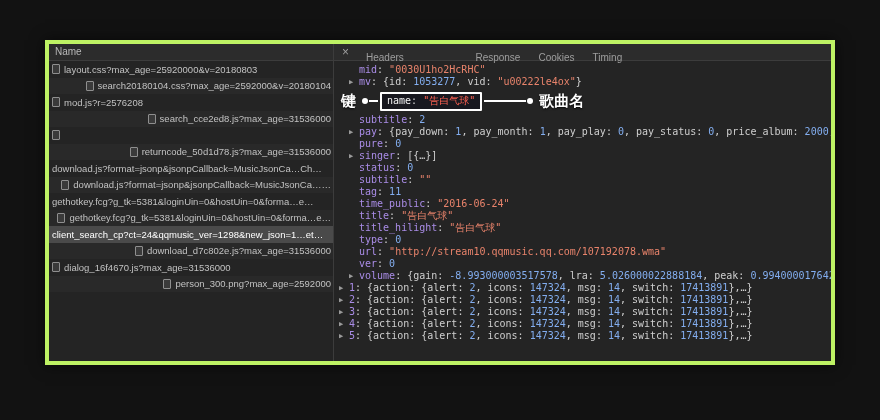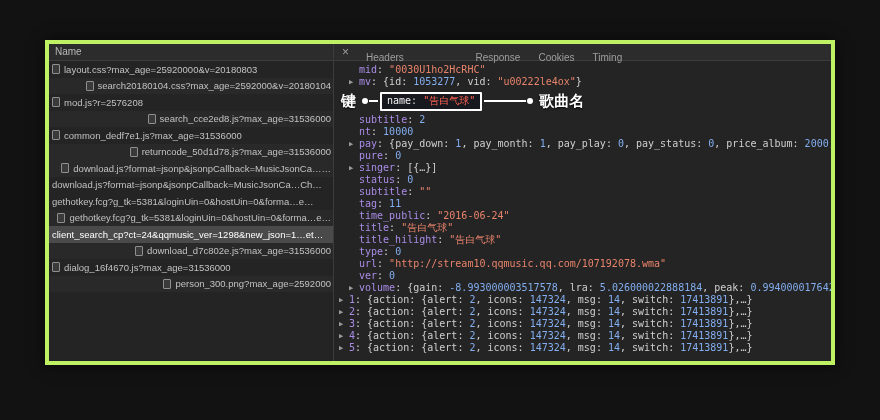--- a/index.html
+++ b/index.html
@@ -102,32 +102,31 @@
           <div class="net-row">
             <span class="file-icon"></span>
             <span class="net-label">mod.js?r=2576208</span>
           </div>
           <div class="net-row odd">
             <span class="file-icon"></span>
             <span class="net-label">search_cce2ed8.js?max_age=31536000</span>
           </div>
           <div class="net-row">
             <span class="file-icon"></span>
-            <span class="net-label">common_dedf7e1.js?max_age=31536000</span>
           </div>
           <div class="net-row odd">
             <span class="file-icon"></span>
             <span class="net-label">returncode_50d1d78.js?max_age=31536000</span>
           </div>
+          <div class="net-row">
+            <span class="net-label">download.js?format=jsonp&amp;jsonpCallback=MusicJsonCa…Ch…</span>
+          </div>
           <div class="net-row odd">
             <span class="file-icon"></span>
             <span class="net-label">download.js?format=jsonp&amp;jsonpCallback=MusicJsonCa……</span>
-          </div>
-          <div class="net-row">
-            <span class="net-label">download.js?format=jsonp&amp;jsonpCallback=MusicJsonCa…Ch…</span>
           </div>
           <div class="net-row">
             <span class="net-label">gethotkey.fcg?g_tk=5381&amp;loginUin=0&amp;hostUin=0&amp;forma…e…</span>
           </div>
           <div class="net-row odd">
             <span class="file-icon"></span>
             <span class="net-label">gethotkey.fcg?g_tk=5381&amp;loginUin=0&amp;hostUin=0&amp;forma…e…</span>
           </div>
           <div class="net-row selected">
             <span class="net-label">client_search_cp?ct=24&amp;qqmusic_ver=1298&amp;new_json=1…et…</span>
@@ -162,21 +161,20 @@
           <div class="json-line indent-2 annotated">
             <span class="ann-label">键</span>
             <span class="ann-dot"></span>
             <span class="ann-line short"></span>
             <span class="name-box"><span class="seg-annkey">name</span><span class="seg-annplain">: </span><span class="seg-annstr">"告白气球"</span></span>
             <span class="ann-line long"></span>
             <span class="ann-dot"></span>
             <span class="ann-label">歌曲名</span>
           </div>
           <div class="json-line indent-2"><span class="tri tri-hidden">▶</span><span class="seg-key">subtitle</span><span class="seg-plain">: </span><span class="seg-num">2</span></div>
-          <div class="json-line indent-2"><span class="tri tri-hidden">▶</span><span class="seg-key">nt</span><span class="seg-plain">: </span><span class="seg-num">10000</span></div>
           <div class="json-line indent-2"><span class="tri">▶</span><span class="seg-key">pay</span><span class="seg-plain">: </span><span class="seg-plain">{pay_down: </span><span class="seg-num">1</span><span class="seg-plain">, pay_month: </span><span class="seg-num">1</span><span class="seg-plain">, pay_play: </span><span class="seg-num">0</span><span class="seg-plain">, pay_status: </span><span class="seg-num">0</span><span class="seg-plain">, price_album: </span><span class="seg-num">2000</span><span class="seg-plain">, price_tr…</span></div>
           <div class="json-line indent-2"><span class="tri tri-hidden">▶</span><span class="seg-key">pure</span><span class="seg-plain">: </span><span class="seg-num">0</span></div>
           <div class="json-line indent-2"><span class="tri">▶</span><span class="seg-key">singer</span><span class="seg-plain">: </span><span class="seg-plain">[{…}]</span></div>
           <div class="json-line indent-2"><span class="tri tri-hidden">▶</span><span class="seg-key">status</span><span class="seg-plain">: </span><span class="seg-num">0</span></div>
           <div class="json-line indent-2"><span class="tri tri-hidden">▶</span><span class="seg-key">subtitle</span><span class="seg-plain">: </span><span class="seg-str">""</span></div>
           <div class="json-line indent-2"><span class="tri tri-hidden">▶</span><span class="seg-key">tag</span><span class="seg-plain">: </span><span class="seg-num">11</span></div>
           <div class="json-line indent-2"><span class="tri tri-hidden">▶</span><span class="seg-key">time_public</span><span class="seg-plain">: </span><span class="seg-str">"2016-06-24"</span></div>
           <div class="json-line indent-2"><span class="tri tri-hidden">▶</span><span class="seg-key">title</span><span class="seg-plain">: </span><span class="seg-str">"告白气球"</span></div>
           <div class="json-line indent-2"><span class="tri tri-hidden">▶</span><span class="seg-key">title_hilight</span><span class="seg-plain">: </span><span class="seg-str">"告白气球"</span></div>
           <div class="json-line indent-2"><span class="tri tri-hidden">▶</span><span class="seg-key">type</span><span class="seg-plain">: </span><span class="seg-num">0</span></div>

